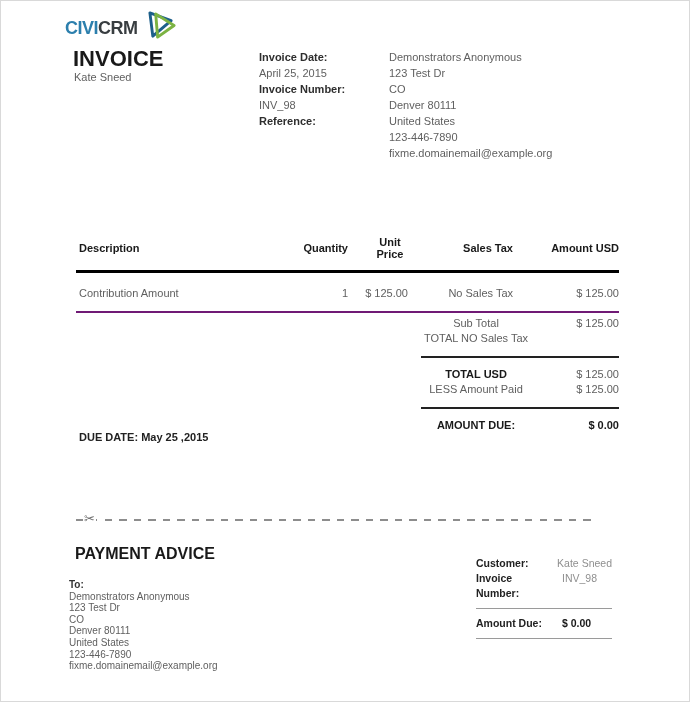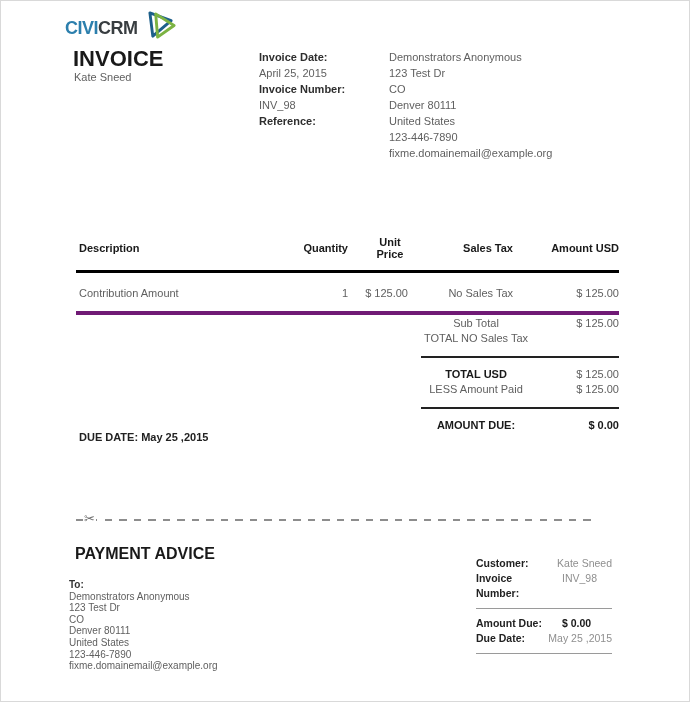--- a/index.html
+++ b/index.html
@@ -26,21 +26,21 @@
 
   
   .items { position:absolute; left:75px; top:229px; width:543px; border-collapse:collapse; table-layout:fixed; }
   .items col.c1{width:200px}.items col.c2{width:72px}.items col.c3{width:60px}
   .items col.c4{width:105px}.items col.c5{width:106px}
   .items th { font-size:11px; font-weight:bold; color:#191919; text-align:right;
               vertical-align:middle; padding:6px 0 10px; border-bottom:3px solid #000000; }
   .items th.col-desc { text-align:left; padding-left:3px; }
   .items .wrap2 { display:inline-block; width:36px; text-align:center; }
   .items td { font-size:11px; color:#5f5f5f; text-align:right; padding:14px 0 12px;
-              border-bottom:4px solid #701a75; }
+              border-bottom:2px solid #701a75; }
   .items td.col-desc { text-align:left; padding-left:3px; }
 
   
   .totals { position:absolute; left:420px; top:315px; width:198px; font-size:11px; color:#5f5f5f; }
   .trow { display:flex; line-height:15px; }
   .trow .lbl { flex:1; text-align:center; }
   .trow .val { width:88px; text-align:right; }
   .trow.boldrow { font-weight:bold; color:#191919; }
   .tdivider { border-top:2px solid #222; margin:10px 0 9px; }
 
@@ -183,20 +183,16 @@
     </div>
     <div class="srow">
       <span class="slbl">Invoice Number:</span>
       <span class="sval">INV_98</span>
     </div>
     <div class="sdivider"></div>
     <div class="srow">
       <span class="slbl">Amount Due:</span>
       <span class="sval bold-val">$ 0.00</span>
     </div>
-    <div class="srow">
-      <span class="slbl">Due Date:</span>
-      <span class="sval">May 25 ,2015</span>
-    </div>
     <div class="sdivider"></div>
   </div>
 
 </div>
 
 </body></html>

